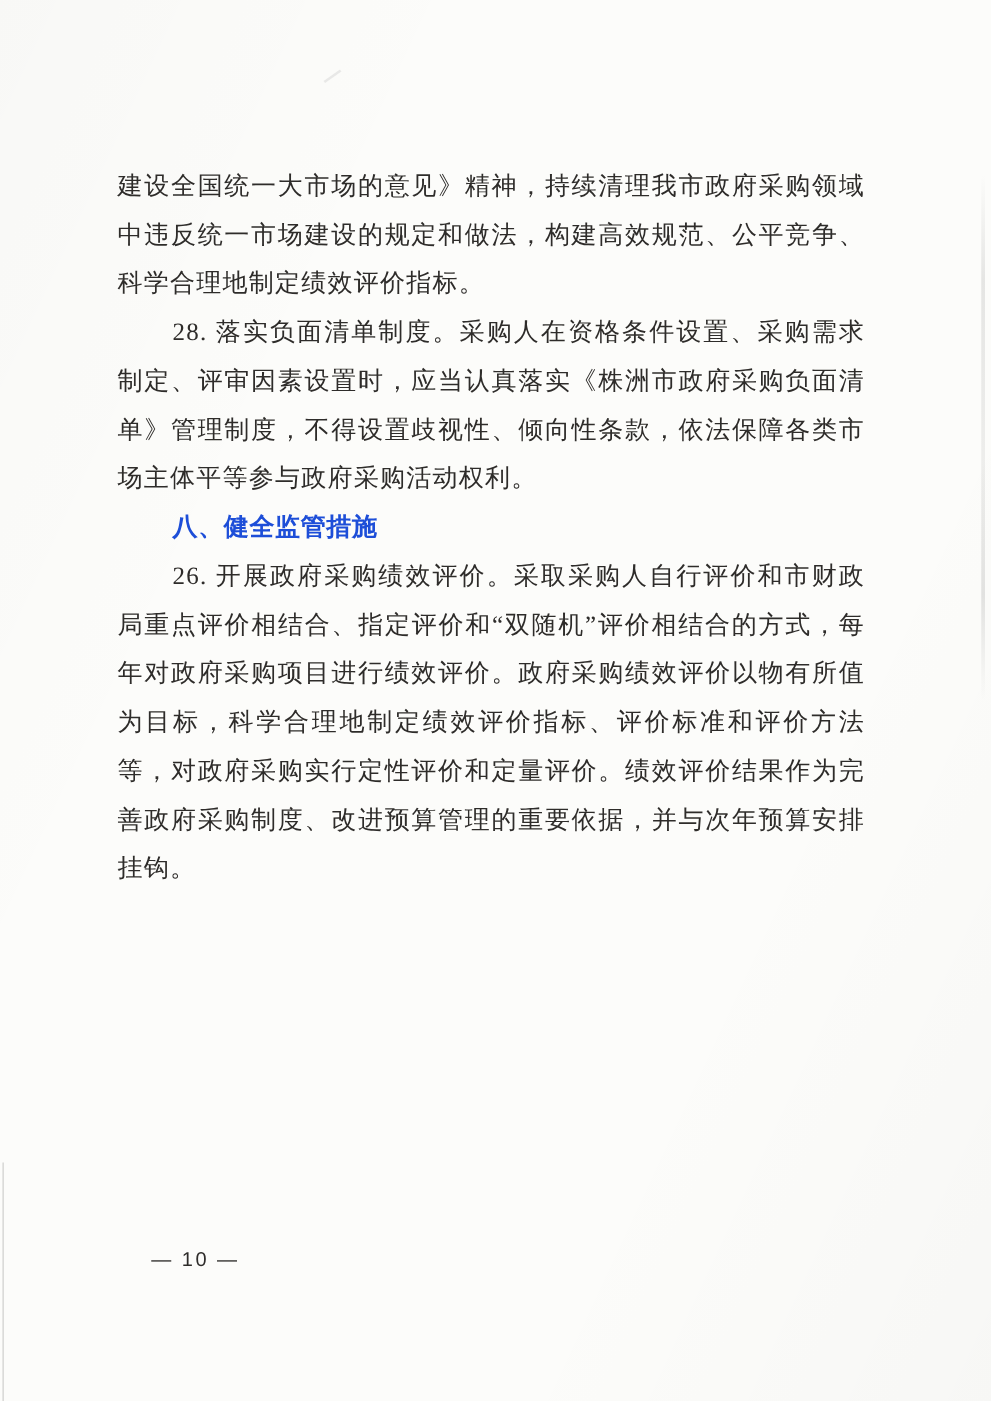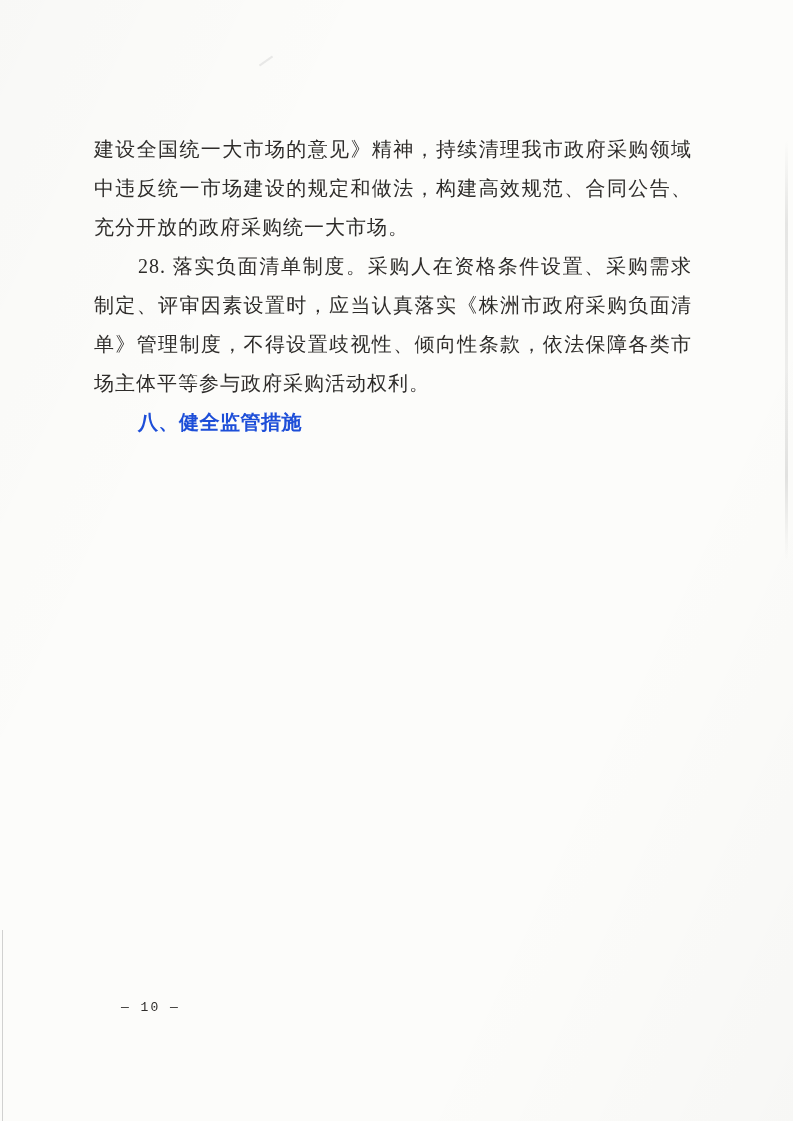--- a/index.html
+++ b/index.html
@@ -50,22 +50,22 @@
     font-size: 20px;
     line-height: 39px;
     letter-spacing: 0.5px;
     color: #1d4ed8;
     text-align: left;
   }
   .page-number {
     position: absolute;
     left: 121px;
     top: 1000px;
-    font-family: Liberation Mono, monospace;
-    font-size: 13px;
+    font-family: Liberation Sans, sans-serif;
+    font-size: 16px;
     letter-spacing: 2px;
     color: #2e2c2a;
     white-space: nowrap;
   }
   
   .artifact-right-streak {
     position: absolute;
     left: 785px;
     top: 140px;
     width: 3px;
@@ -97,27 +97,28 @@
     transform: rotate(-35deg);
     pointer-events: none;
   }
 </style>
 </head>
 <body>
 
 <div class="page">
 
   <div class="content">
-    <p class="para-continuation">建设全国统一大市场的意见》精神，持续清理我市政府采购领域中违反统一市场建设的规定和做法，构建高效规范、合同公告、充分开放的政府采购统一大市场。</p>
+    <p class="para-continuation">建设全国统一大市场的意见》精神，持续清理我市政府采购领域中违反统一市场建设的规定和做法，构建高效规范、公平竞争、科学合理地制定绩效评价指标。</p>
 
 
     <p class="para-indent">28. 落实负面清单制度。采购人在资格条件设置、采购需求制定、评审因素设置时，应当认真落实《株洲市政府采购负面清单》管理制度，不得设置歧视性、倾向性条款，依法保障各类市场主体平等参与政府采购活动权利。</p>
 
     <h2 class="section-heading">八、健全监管措施</h2>
 
+    <p class="para-indent">26. 开展政府采购绩效评价。采取采购人自行评价和市财政局重点评价相结合、指定评价和“双随机”评价相结合的方式，每年对政府采购项目进行绩效评价。政府采购绩效评价以物有所值为目标，科学合理地制定绩效评价指标、评价标准和评价方法等，对政府采购实行定性评价和定量评价。绩效评价结果作为完善政府采购制度、改进预算管理的重要依据，并与次年预算安排挂钩。</p>
 
   </div>
 
   <div class="page-number">— 10 —</div>
 
   <div class="artifact-right-streak"></div>
   <div class="artifact-left-edge"></div>
   <div class="artifact-scratch"></div>
 
 </div>

